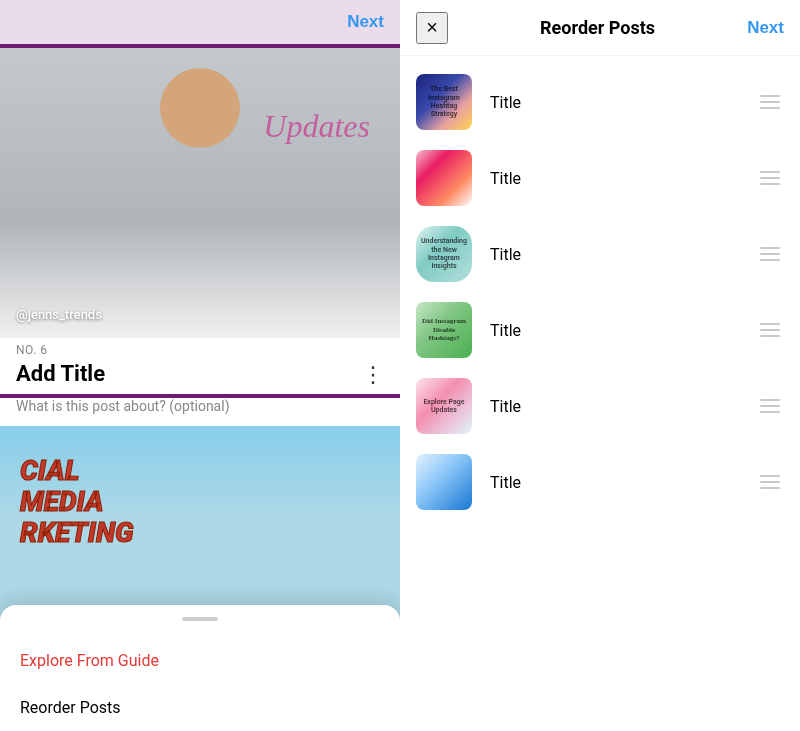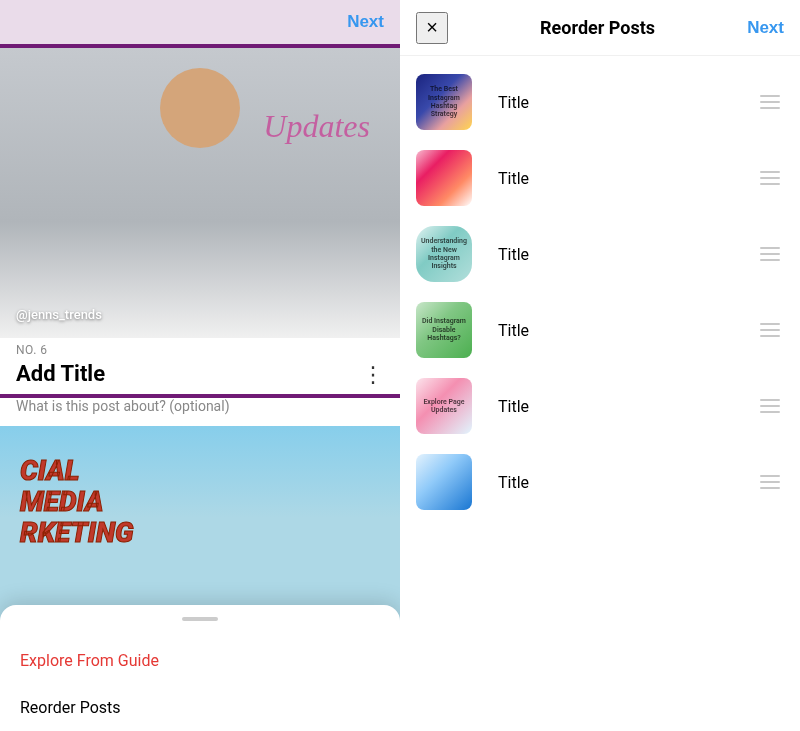--- a/index.html
+++ b/index.html
@@ -226,38 +226,38 @@
     .posts-list {
       flex: 1;
       overflow-y: auto;
       padding: 8px 0;
     }
 
     .post-row {
       display: flex;
       align-items: center;
       padding: 10px 16px;
-      gap: 26px;
+      gap: 18px;
       cursor: pointer;
     }
 
     .post-thumb {
       width: 56px;
       height: 56px;
       border-radius: 8px;
       flex-shrink: 0;
       overflow: hidden;
       position: relative;
     }
 
     
     .thumb-1 { background: linear-gradient(135deg, #1a237e 0%, #3949ab 40%, #e8a0a0 70%, #ffd54f 100%); }
     .thumb-2 { background: linear-gradient(135deg, #f8bbd0 0%, #e91e63 30%, #ff8a65 70%, #fff 100%); }
     .thumb-3 { background: linear-gradient(135deg, #e0f2f1 0%, #80cbc4 40%, #b2dfdb 100%); position: relative; border-radius: 18px; }
-    .thumb-4 { background: linear-gradient(135deg, #c8e6c9 0%, #81c784 40%, #4caf50 100%); }
+    .thumb-4 { background: linear-gradient(135deg, #c8e6c9 0%, #81c784 40%, #4caf50 100%); font-family: Liberation Serif, serif; }
     .thumb-5 { background: linear-gradient(135deg, #fce4ec 0%, #f48fb1 40%, #e1f5fe 100%); }
     .thumb-6 { background: linear-gradient(135deg, #e3f2fd 0%, #90caf9 40%, #1976d2 100%); }
 
     .thumb-text {
       position: absolute;
       inset: 0;
       display: flex;
       align-items: center;
       justify-content: center;
       font-size: 7px;

